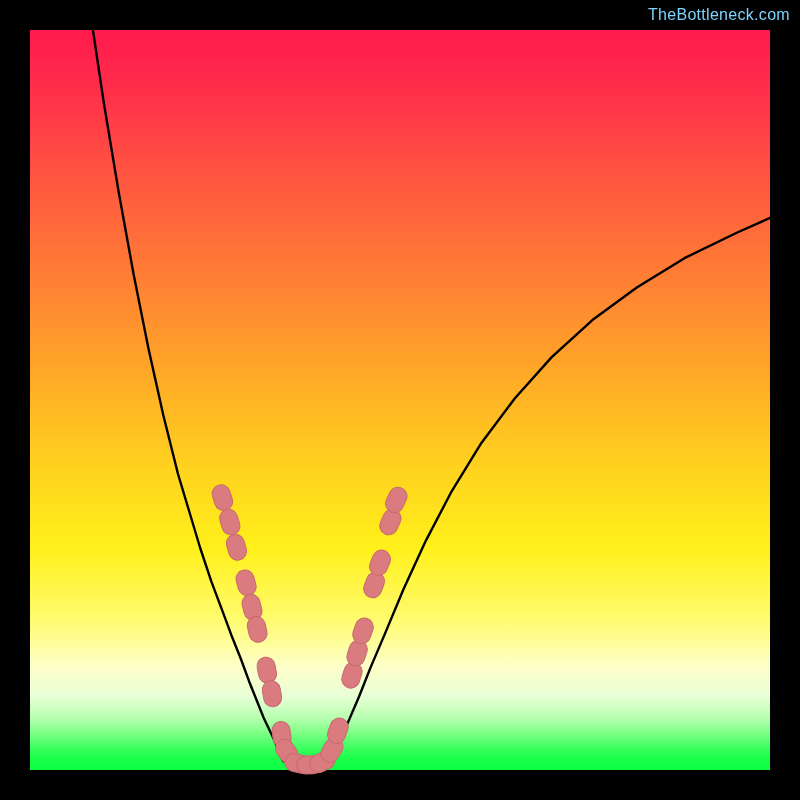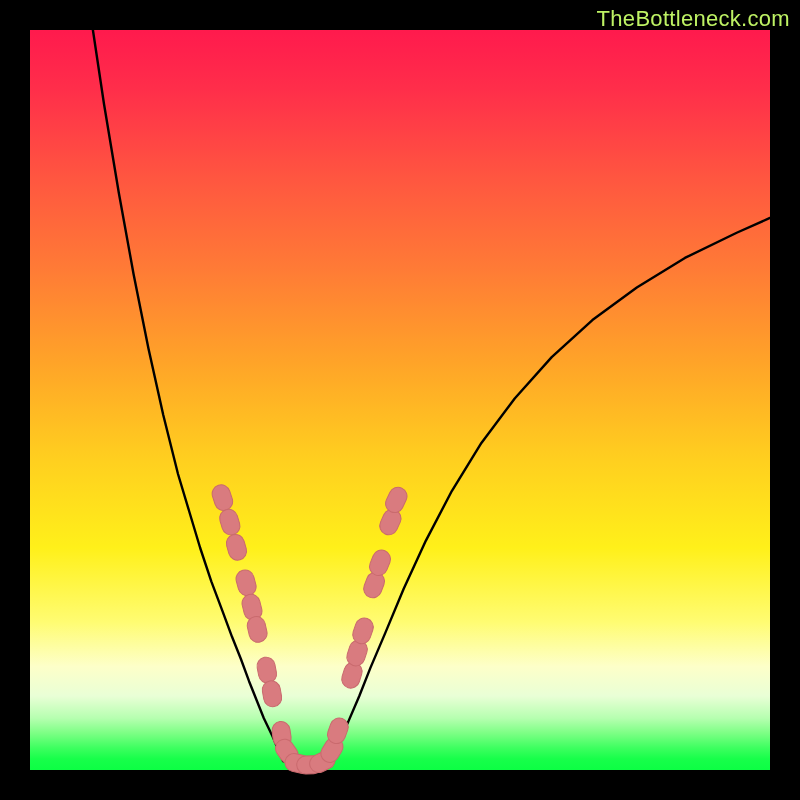--- a/index.html
+++ b/index.html
@@ -42,22 +42,22 @@
       #7dff85 95%,
       #3eff60 97%,
       #17ff4a 98.5%,
       #0cff44 100%
     );
   }
   .watermark {
     position: absolute;
     top: 6px;
     right: 10px;
-    color: #bef264;
-    font-size: 22px;
+    color: #7dd3fc;
+    font-size: 16px;
     font-weight: 500;
     letter-spacing: 0.3px;
     user-select: none;
   }
   svg.curves {
     position: absolute;
     left: 30px;
     top: 30px;
     width: 740px;
     height: 740px;

